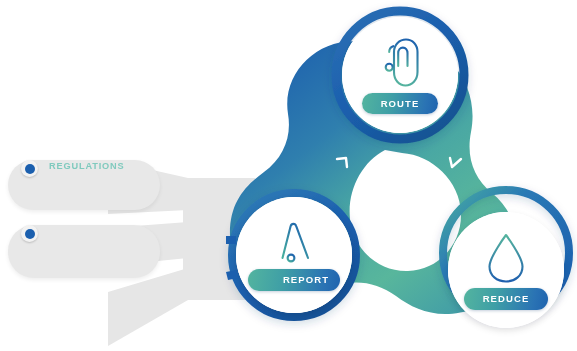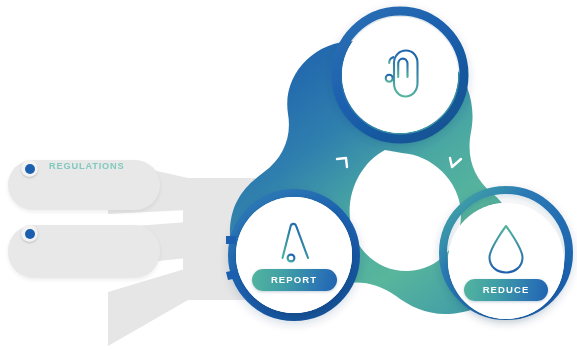--- a/index.html
+++ b/index.html
@@ -88,21 +88,21 @@
     justify-content: center;
     border-radius: 20px;
     color: #ffffff;
     font-size: 9.5px;
     font-weight: bold;
     letter-spacing: 1.1px;
     background: linear-gradient(100deg, #53b49f 0%, #3f9fa6 38%, #2a73b4 82%, #1f63ae 100%);
     box-shadow: 0 1px 3px rgba(20,60,110,0.25);
   }
   .badge-route  { width: 76px;  height: 21px; }
-  .badge-report { width: 85px;  height: 22px; }
+  .badge-report { width: 68px;  height: 22px; padding-left: 24px; }
   .badge-reduce { width: 84px;  height: 22px; }
 </style>
 </head>
 <body>
 
 <div id="canvas">
 
   <svg class="layer" viewBox="0 0 577 351" xmlns="http://www.w3.org/2000/svg">
     <defs>
       <filter id="softshadow" x="-40%" y="-40%" width="180%" height="180%">
@@ -209,38 +209,39 @@
           <path d="M 14 16 C 14 8.5 19.5 3.5 26 3.5 C 32.5 3.5 37.5 8.5 37.5 16
                    L 37.5 36 C 37.5 44 32 49.5 25.5 49.5 C 19 49.5 14 44 14 36 Z"></path>
           <path d="M 14 16 L 14 36"></path>
           <path d="M 27.5 30 L 27.5 17 C 27.5 13.8 25.6 11.6 22.9 11.6
                    C 20.2 11.6 18.2 13.8 18.2 17 L 18.2 30"></path>
           <path d="M 9.2 16 L 9.2 27"></path>
           <circle cx="9.2" cy="31.3" r="3.5"></circle>
           <path d="M 9.2 16 C 9.2 13.4 10.8 11 13.2 10.2"></path>
         </g>
       </svg>
+      <div class="badge badge-route">ROUTE</div>
     </div>
   </div>
 
   <div class="node" style="left:236px; top:197px; width:116px; height:116px; box-shadow:0 3px 7px rgba(0,0,0,0.13);">
     <div class="node-inner">
       <svg class="node-icon" width="52" height="46" viewBox="0 0 52 46" xmlns="http://www.w3.org/2000/svg">
         <g fill="none" stroke="url(#icoGradTri)" stroke-width="2.1" stroke-linecap="round" stroke-linejoin="round">
           <path d="M 14.5 38 L 22.6 6.2 C 23.5 3.2 27.2 3.1 28.2 6.1 L 40 38"></path>
           <path d="M 12 38 L 19.5 38"></path>
           <path d="M 26.5 38 L 41 38"></path>
           <circle cx="23" cy="38" r="3.4"></circle>
         </g>
       </svg>
       <div class="badge badge-report">REPORT</div>
     </div>
   </div>
 
-  <div class="node" style="left:448px; top:203px; width:116px; height:116px; box-shadow:0 3px 7px rgba(0,0,0,0.10);">
+  <div class="node" style="left:448px; top:212px; width:116px; height:116px; box-shadow:0 3px 7px rgba(0,0,0,0.10);">
     <div class="node-inner">
       <svg class="node-icon" width="44" height="54" viewBox="0 0 44 54" xmlns="http://www.w3.org/2000/svg">
         <g fill="none" stroke="url(#icoGradDrop)" stroke-width="2.1" stroke-linecap="round" stroke-linejoin="round">
           <path d="M 22 4 C 22 4 38.5 26 38.5 35.5 C 38.5 44.6 31.1 50.5 22 50.5
                    C 12.9 50.5 5.5 44.6 5.5 35.5 C 5.5 26 22 4 22 4 Z"></path>
           <path d="M 15 36.5 L 29 36.5"></path>
         </g>
       </svg>
       <div class="badge badge-reduce">REDUCE</div>
     </div>

